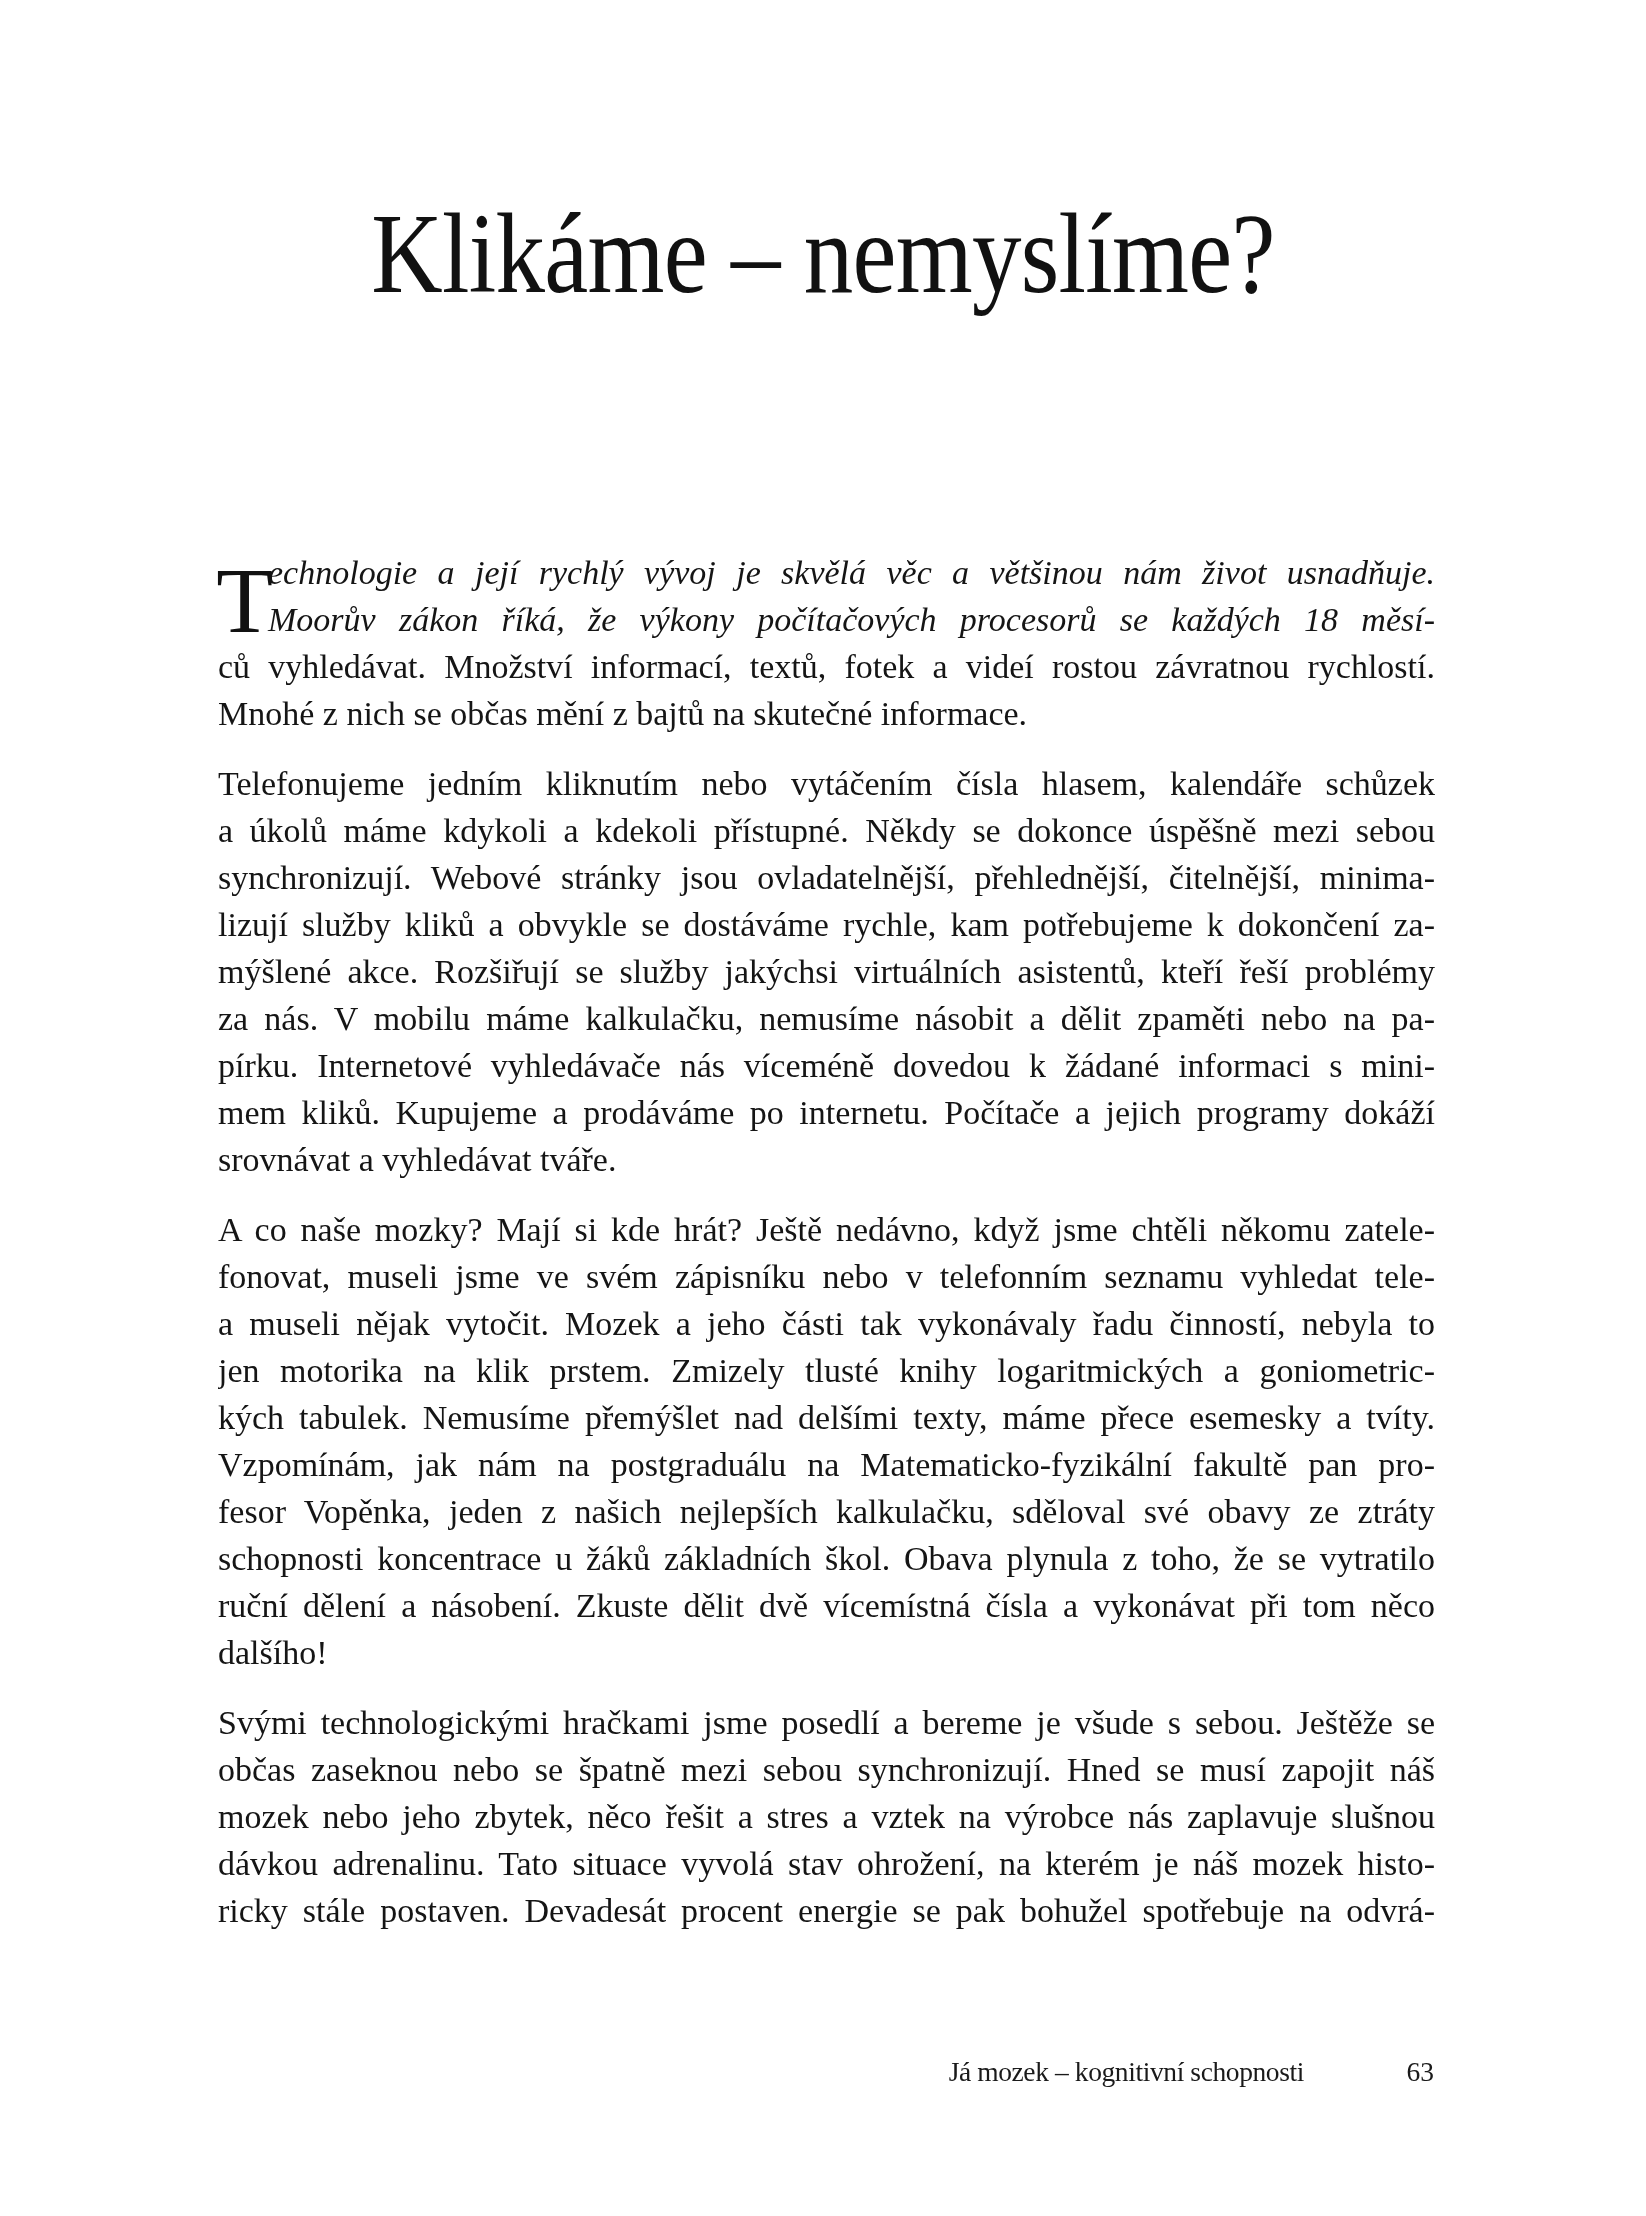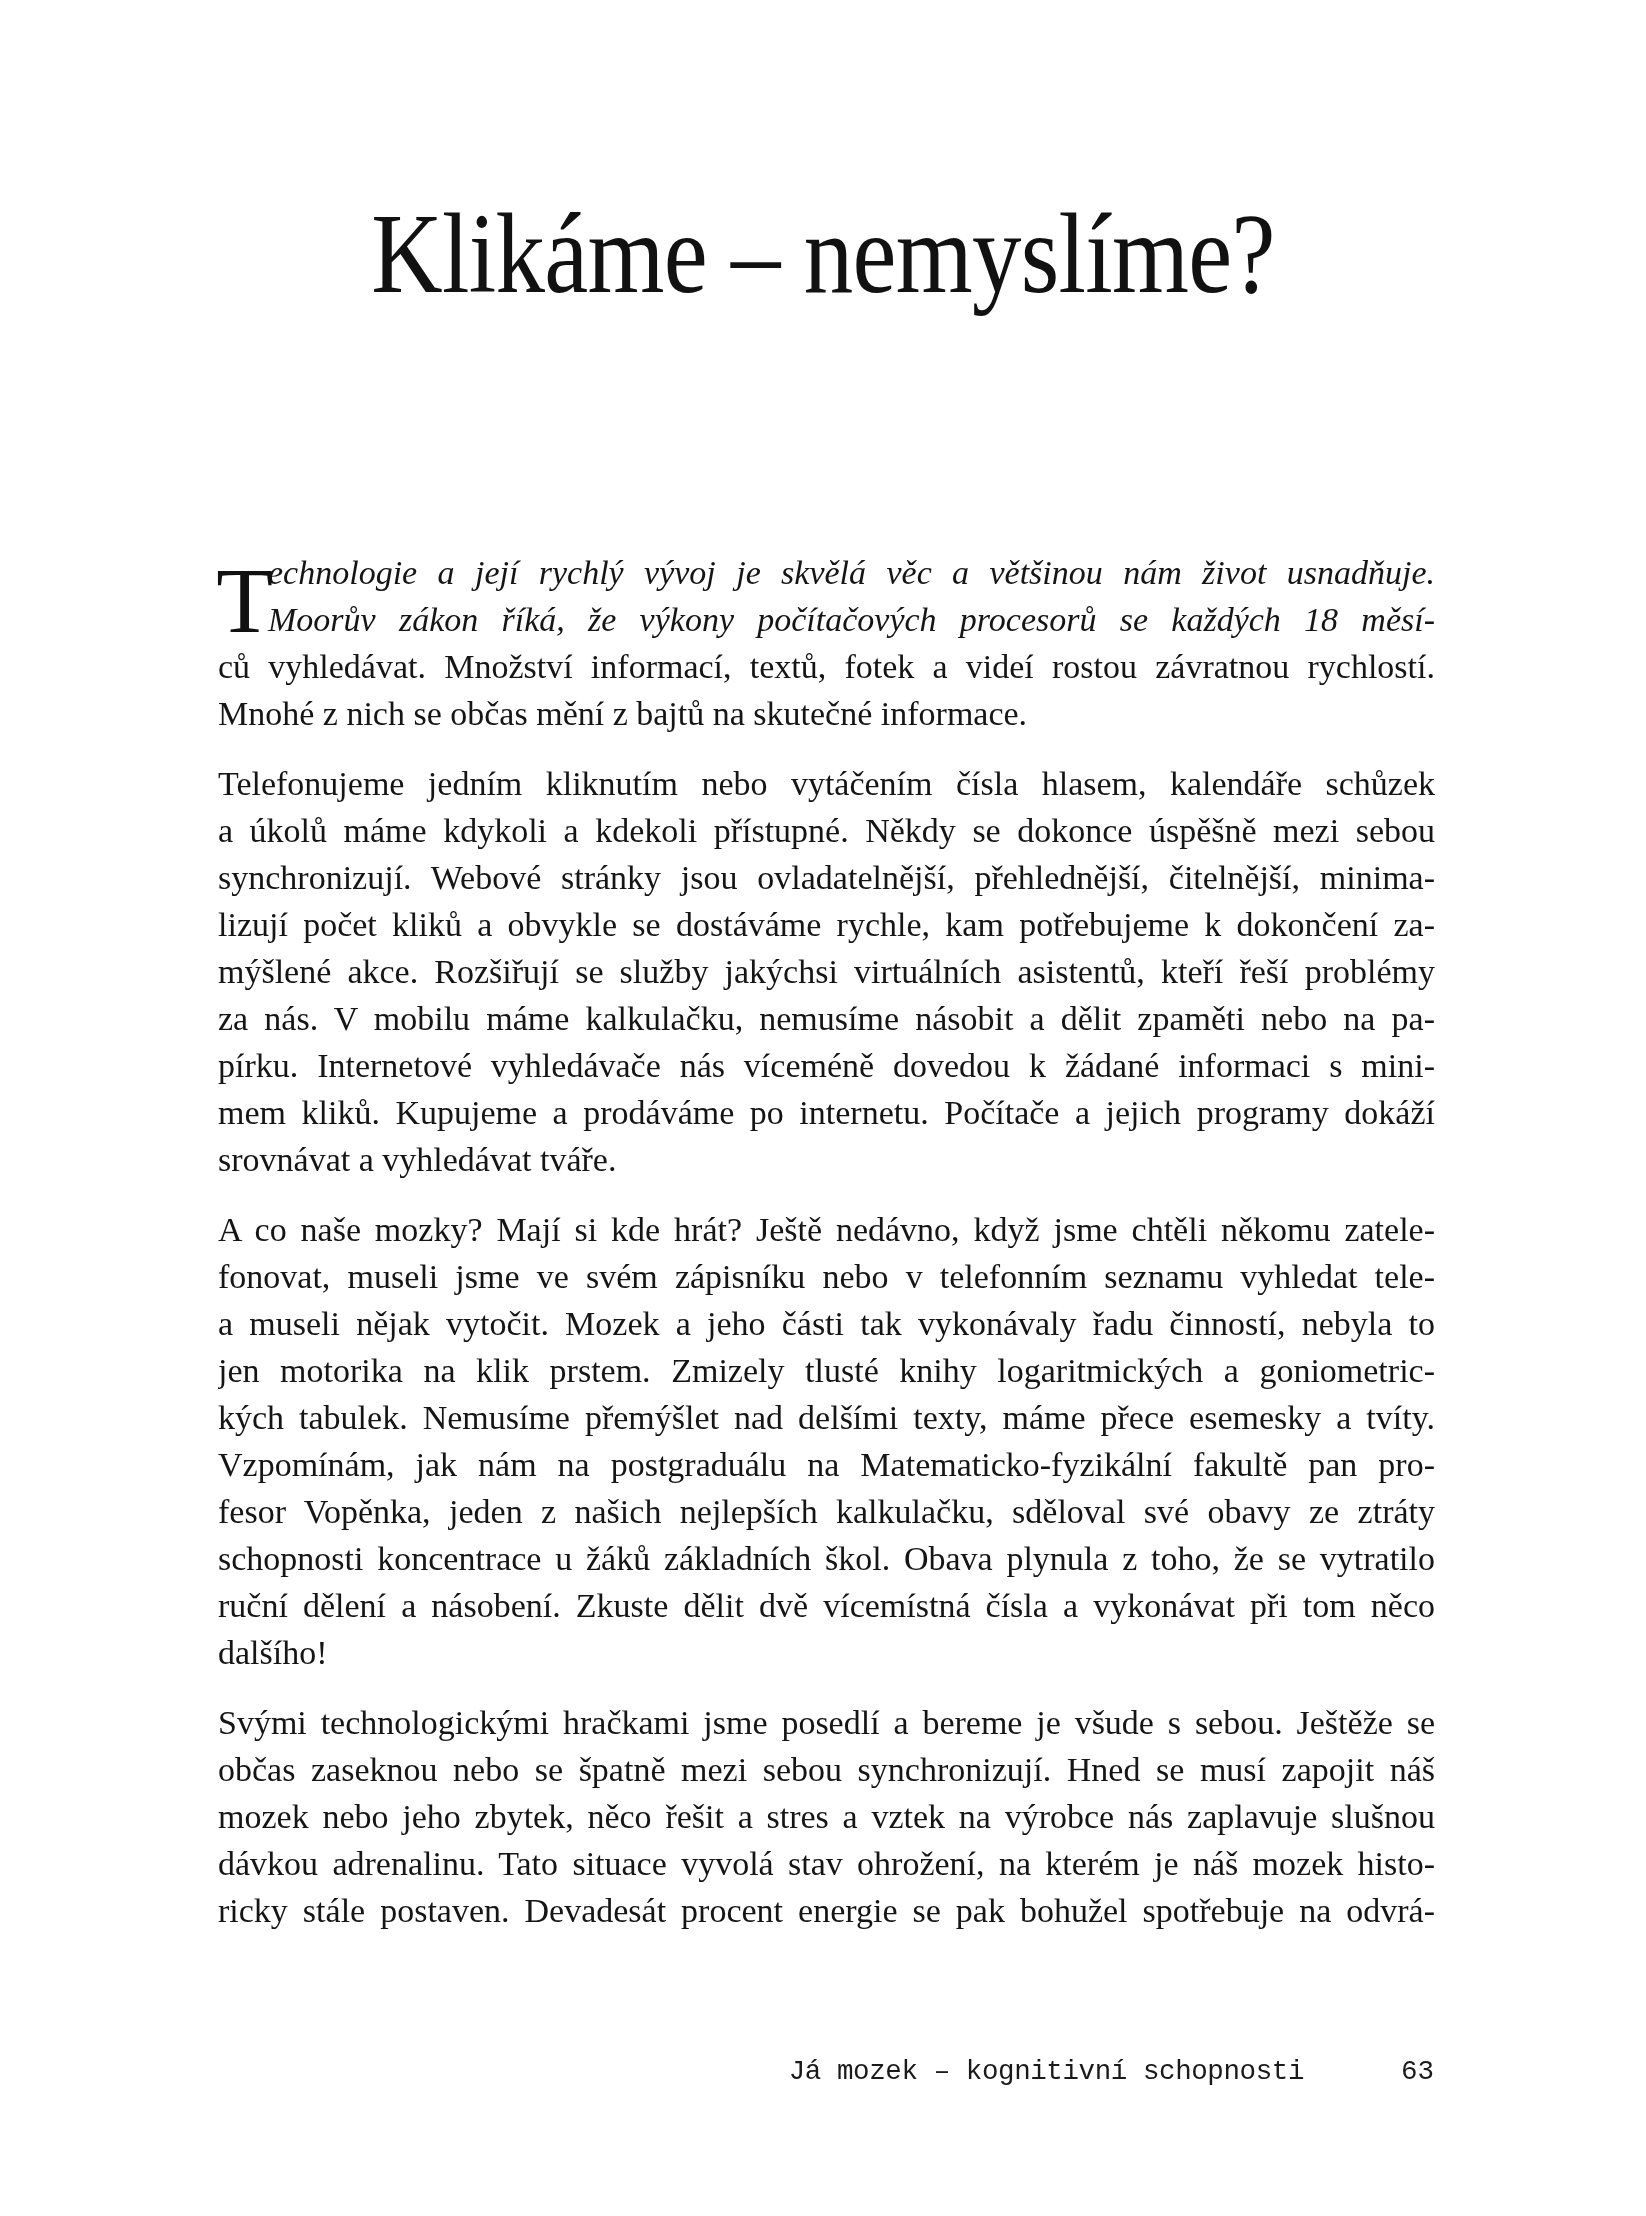--- a/index.html
+++ b/index.html
@@ -22,21 +22,21 @@
     }
     .line.last { text-align-last: left; }
     .dropcap-wrap { position: relative; }
     .dropcap {
       position: absolute; left: -1.7px; top: 5px; font-family: "Liberation Serif", "DejaVu Serif", serif;
       font-size: 93px; line-height: 1; color: #111111;
     }
     .indented { padding-left: 50px; font-style: italic; }
     .footer {
       position: absolute; top: 2056px; left: 0; width: 1646px; height: 50px;
-      font-family: Liberation Mono, monospace; font-size: 27.5px; color: #1a1a1a;
+      font-family: Liberation Serif, serif; font-size: 27.5px; color: #1a1a1a;
     }
     .running-head { position: absolute; right: 342px; top: 0; letter-spacing: -0.4px; }
     .page-number { position: absolute; right: 212px; top: 0; }
   </style>
 </head>
 <body>
 
 <div class="page">
   <h1 class="title">Klikáme – nemyslíme?</h1>
 
@@ -46,21 +46,21 @@
       <span class="line indented">echnologie a její rychlý vývoj je skvělá věc a většinou nám život usnadňuje.</span>
       <span class="line indented">Moorův zákon říká, že výkony počítačových procesorů se každých 18 měsí-</span>
       <span class="line">ců vyhledávat. Množství informací, textů, fotek a videí rostou závratnou rychlostí.</span>
       <span class="line last">Mnohé z nich se občas mění z bajtů na skutečné informace.</span>
     </div>
 
     <div class="para">
       <span class="line">Telefonujeme jedním kliknutím nebo vytáčením čísla hlasem, kalendáře schůzek</span>
       <span class="line">a úkolů máme kdykoli a kdekoli přístupné. Někdy se dokonce úspěšně mezi sebou</span>
       <span class="line">synchronizují. Webové stránky jsou ovladatelnější, přehlednější, čitelnější, minima-</span>
-      <span class="line">lizují počet kliků a obvykle se dostáváme rychle, kam potřebujeme k dokončení za-</span>
+      <span class="line">lizují služby kliků a obvykle se dostáváme rychle, kam potřebujeme k dokončení za-</span>
       <span class="line">mýšlené akce. Rozšiřují se služby jakýchsi virtuálních asistentů, kteří řeší problémy</span>
       <span class="line">za nás. V mobilu máme kalkulačku, nemusíme násobit a dělit zpaměti nebo na pa-</span>
       <span class="line">pírku. Internetové vyhledávače nás víceméně dovedou k žádané informaci s mini-</span>
       <span class="line">mem kliků. Kupujeme a prodáváme po internetu. Počítače a jejich programy dokáží</span>
       <span class="line last">srovnávat a vyhledávat tváře.</span>
     </div>
 
     <div class="para">
       <span class="line">A co naše mozky? Mají si kde hrát? Ještě nedávno, když jsme chtěli někomu zatele-</span>
       <span class="line">fonovat, museli jsme ve svém zápisníku nebo v telefonním seznamu vyhledat tele-</span>

